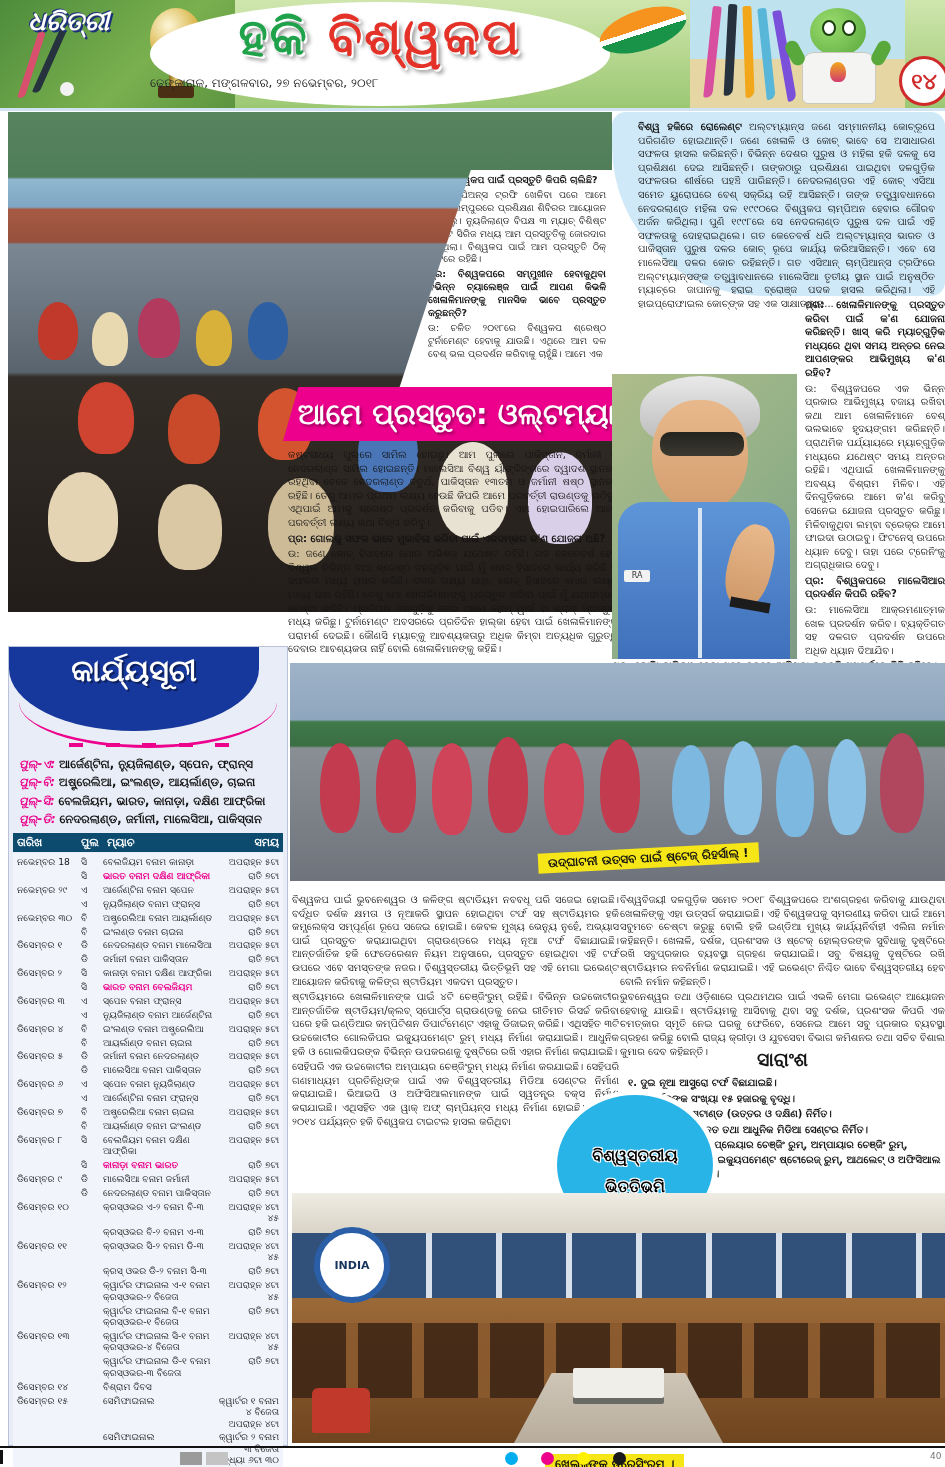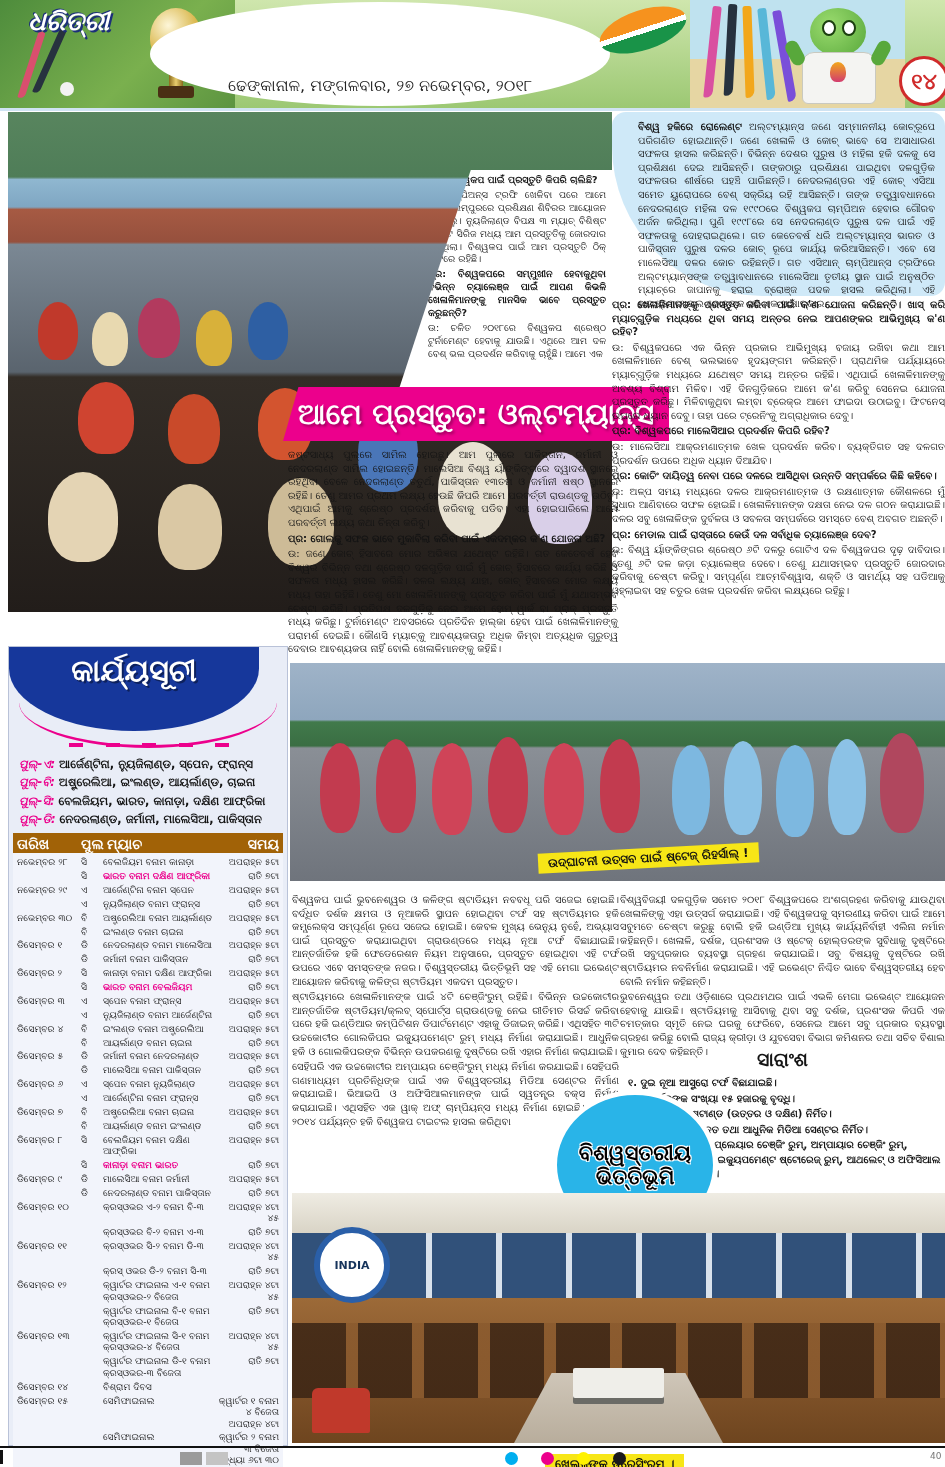--- a/index.html
+++ b/index.html
@@ -13,21 +13,21 @@
          text-shadow:2px 2px 0 #1c2f7a,-1px -1px 0 #1c2f7a;margin-left:20px;}
   .stick-l{width:7px;height:70px;border-radius:4px 4px 10px 2px;}
   .trophy-bowl{left:150px;top:8px;width:52px;height:58px;border-radius:50% 50% 46% 46%;
          background:radial-gradient(circle at 35% 30%,#fdf6d8,#d9b64a 55%,#8a6a1c);}
   .trophy-stem{left:169px;top:64px;width:14px;height:22px;background:linear-gradient(90deg,#8a6a1c,#e8cd6e,#8a6a1c);}
   .trophy-base{left:158px;top:86px;width:36px;height:12px;background:#4a2f14;border-radius:3px;}
   .mast-oval{left:150px;top:2px;width:460px;height:104px;background:#fff;border-radius:230px/52px;}
   .mast-title{left:150px;top:8px;width:460px;text-align:center;font-size:50px;font-weight:900;letter-spacing:2px;}
   .t-green{color:#1fa24a;text-shadow:2px 2px 0 #ffffff,4px 4px 4px rgba(0,0,0,.45);}
   .t-red{color:#e53229;text-shadow:2px 2px 0 #ffffff,4px 4px 4px rgba(0,0,0,.45);}
-  .dateline{left:150px;top:76px;width:460px;text-align:center;font-size:16px;color:#222;}
+  .dateline{left:150px;top:76px;width:460px;text-align:left;font-size:12px;color:#222;}
   .swoosh1{left:598px;top:10px;width:90px;height:40px;border-radius:50%;transform:rotate(-18deg);
            background:linear-gradient(180deg,#f6921e 45%,#ffffff 45% 58%,#199348 58%);}
   .mast-right{left:690px;top:0;width:215px;height:108px;background:linear-gradient(180deg,#bfe2ef 55%,#e6d6a3 55%);overflow:hidden;}
   .stick-r{width:9px;height:92px;border-radius:4px 4px 12px 3px;}
   .mascot-head{left:120px;top:8px;width:56px;height:48px;border-radius:50%;background:radial-gradient(circle at 35% 35%,#9adb6e,#58a83b);}
   .mascot-eye{width:10px;height:12px;border-radius:50%;background:#fff;border:2px solid #1c4010;}
   .mascot-body{left:112px;top:52px;width:72px;height:50px;border-radius:12px 12px 6px 6px;background:#f4f4f2;border:1px solid #c9c9c0;}
   .mascot-badge{left:140px;top:62px;width:16px;height:20px;border-radius:50% 50% 40% 40%;background:linear-gradient(180deg,#f2a71b,#d23c6f);}
   .mascot-arm{width:14px;height:26px;border-radius:8px;background:#58a83b;}
   .page-circle{left:899px;top:56px;width:44px;height:44px;border-radius:50%;background:#fff;border:3px solid #d02b2b;
@@ -88,40 +88,40 @@
   .sched-box{left:8px;top:646px;width:280px;height:800px;background:#e9edf7;border:1px solid #b9c2d8;box-sizing:border-box;}
   .sched-head{left:0;top:0;width:250px;height:84px;background:#16379b;border-radius:0 0 140px 140px/0 0 70px 70px;
      display:flex;align-items:flex-start;justify-content:center;}
   .sched-head span{color:#fff;font-size:30px;font-weight:900;margin-top:6px;text-shadow:2px 2px 0 rgba(0,0,0,.4);}
   .sched-arc{left:10px;top:52px;width:258px;height:46px;border-bottom:3px solid #ec008c;border-radius:0 0 130px 130px/0 0 46px 46px;}
   .sched-ticks{left:60px;top:96px;width:160px;display:flex;justify-content:space-between;}
   .sched-ticks i{width:14px;height:4px;background:#ec008c;}
   .pools{left:10px;top:108px;width:258px;font-size:11.5px;font-weight:bold;line-height:1.6;}
   .pool-label{color:#ec008c;font-style:italic;}
   .sched-cols{left:4px;top:186px;width:270px;display:grid;grid-template-columns:64px 26px 1fr 64px;
-     background:#a16207;color:#fff;font-size:14px;font-weight:bold;padding:3px 4px;box-sizing:border-box;}
+     background:#0c4a6e;color:#fff;font-size:11px;font-weight:bold;padding:3px 4px;box-sizing:border-box;}
   .sched-cols .r{text-align:right;}
   .sched-rows{left:4px;top:206px;width:270px;background:#f2f4fb;padding:2px 0;}
   .srow{display:grid;grid-template-columns:64px 22px 1fr 64px;font-size:9.2px;line-height:1.25;
      padding:1.2px 4px;align-items:start;}
   .srow .c-time{text-align:right;}
   .srow.hl .c-match{color:#ec008c;font-weight:bold;}
   
   .cap-yellow{background:#f7e617;color:#111;font-size:12px;font-weight:bold;padding:3px 10px;}
   .mid-cap{left:538px;top:848px;transform:rotate(-3deg);}
   .bot-cap{left:545px;top:1411px;margin-top:43px;}
   .infra-left{left:292px;top:893px;width:327px;height:318px;}
   .infra-right{left:620px;top:893px;width:325px;height:160px;}
   .summary-head{left:620px;top:1048px;width:325px;text-align:center;font-size:19px;font-weight:bold;}
   .summary-list{left:628px;top:1076px;width:317px;font-size:10px;line-height:1.45;font-weight:bold;}
   .summary-list div{margin-bottom:1px;}
   .blue-circle{left:552px;top:1090px;width:166px;height:150px;border-radius:50%;background:#29b4e8;border:5px solid #ffffff;
      display:flex;flex-direction:column;align-items:center;justify-content:center;box-sizing:border-box;}
-  .blue-circle span{font-size:21px;font-weight:900;color:#000;
-     text-shadow:1px 1px 0 #fff,-1px -1px 0 #fff,1px -1px 0 #fff,-1px 1px 0 #fff;}
+  .blue-circle span{font-size:16px;font-weight:900;color:#000;
+     text-shadow:1px 1px 0 #fff,-1px -1px 0 #fff,1px -1px 0 #fff,-1px 1px 0 #fff;margin-top:12px;}
   
   .foot-rule{left:0;top:1446px;width:945px;height:2px;background:#111;}
   .corner-tick{left:0;top:1450px;width:3px;height:14px;background:#111;}
   .gray-sq{top:1452px;width:22px;height:13px;background:#9b9b9b;}
   .cmyk{top:1452px;width:13px;height:13px;border-radius:50%;}
   .press-num{left:930px;top:1451px;font-size:9px;color:#777;}
 </style>
 </head>
 <body>
 
@@ -132,20 +132,24 @@
       <div class="abs stick-l" style="left:28px;top:30px;background:#d94f6e;transform:rotate(18deg);"></div>
       <div class="abs stick-l" style="left:46px;top:26px;background:#27323f;transform:rotate(24deg);"></div>
       <div class="abs" style="left:60px;top:82px;width:14px;height:14px;border-radius:50%;background:#f2f2f2;"></div>
       <div class="abs brand">ଧରିତ୍ରୀ</div>
       <div class="abs trophy-bowl"></div>
       <div class="abs trophy-stem"></div>
       <div class="abs trophy-base"></div>
     </div>
     <div class="abs mast-oval"></div>
     <div class="abs swoosh1"></div>
+    <div class="abs mast-title">
+      <span class="t-green">ହକି</span>
+      <span class="t-red">ବିଶ୍ୱକପ</span>
+    </div>
     <div class="abs dateline">ଢେଙ୍କାନାଳ, ମଙ୍ଗଳବାର, ୨୭ ନଭେମ୍ବର, ୨୦୧୮</div>
     <div class="abs mast-right scene">
       <div class="abs stick-r" style="left:18px;top:6px;background:#d94fa0;transform:rotate(6deg);"></div>
       <div class="abs stick-r" style="left:36px;top:4px;background:#27323f;transform:rotate(3deg);"></div>
       <div class="abs stick-r" style="left:54px;top:6px;background:#f2a71b;transform:rotate(-2deg);"></div>
       <div class="abs stick-r" style="left:72px;top:8px;background:#58b7d8;transform:rotate(-6deg);"></div>
       <div class="abs stick-r" style="left:90px;top:10px;background:#7a4fd9;transform:rotate(-10deg);"></div>
       <div class="abs mascot-head">
         <div class="abs mascot-eye" style="left:12px;top:12px;"></div>
         <div class="abs mascot-eye" style="left:32px;top:12px;"></div>
@@ -201,20 +205,30 @@
 
   <div class="abs intro-bubble">
     <div class="body-txt">
       <p>
         <span class="q">ବିଶ୍ୱ ହକିରେ ରୋଲେଣ୍ଟ</span><span> ଅଲ୍ଟମ୍ୟାନ୍ସ ଜଣେ ସମ୍ମାନନୀୟ କୋଚ୍‌ରୂପେ ପରିଗଣିତ ହୋଇଥାନ୍ତି। ଜଣେ ଖେଳାଳି ଓ କୋଚ୍ ଭାବେ ସେ ଅସାଧାରଣ ସଫଳତା ହାସଲ କରିଛନ୍ତି। ବିଭିନ୍ନ ଦେଶର ପୁରୁଷ ଓ ମହିଳା ହକି ଦଳକୁ ସେ ପ୍ରଶିକ୍ଷଣ ଦେଇ ଆସିଛନ୍ତି। ତାଙ୍କଠାରୁ ପ୍ରଶିକ୍ଷଣ ପାଇଥିବା ଦଳଗୁଡ଼ିକ ସଫଳତାର ଶୀର୍ଷରେ ପହଞ୍ଚି ପାରିଛନ୍ତି। ନେଦରଲାଣ୍ଡର ଏହି କୋଚ୍ ଏସିଆ ସମେତ ୟୁରୋପରେ ବେଶ୍ ସକ୍ରିୟ ରହି ଆସିଛନ୍ତି। ତାଙ୍କ ତତ୍ତ୍ୱାବଧାନରେ ନେଦରଲାଣ୍ଡ ମହିଳା ଦଳ ୧୯୯୦ରେ ବିଶ୍ୱକପ ଚାମ୍ପିଅନ ହେବାର ଗୌରବ ଅର୍ଜନ କରିଥିଲା। ପୁଣି ୧୯୯୮ରେ ସେ ନେଦରଲାଣ୍ଡ ପୁରୁଷ ଦଳ ପାଇଁ ଏହି ସଫଳତାକୁ ଦୋହରାଇଥିଲେ। ଗତ କେତେବର୍ଷ ଧରି ଅଲ୍ଟମ୍ୟାନ୍ସ ଭାରତ ଓ ପାକିସ୍ତାନ ପୁରୁଷ ଦଳର କୋଚ୍ ରୂପେ କାର୍ଯ୍ୟ କରିଆସିଛନ୍ତି। ଏବେ ସେ ମାଲେସିଆ ଦଳର କୋଚ ରହିଛନ୍ତି। ଗତ ଏସିଆନ୍ ଚାମ୍ପିଆନ୍ସ ଟ୍ରଫିରେ ଅଲ୍ଟମ୍ୟାନ୍ସଙ୍କ ତତ୍ତ୍ୱାବଧାନରେ ମାଲେସିଆ ତୃତୀୟ ସ୍ଥାନ ପାଇଁ ଅନୁଷ୍ଠିତ ମ୍ୟାଚ୍‌ରେ ଜାପାନକୁ ହରାଇ ବ୍ରୋଞ୍ଜ ପଦକ ହାସଲ କରିଥିଲା। ଏହି ହାଇପ୍ରୋଫାଇଲ କୋଚ୍‌ଙ୍କ ସହ ଏକ ସାକ୍ଷାତ୍‌କାର...</span>
       </p>
     </div>
   </div>
 
   <div class="abs right-col">
+    <div class="oltmans scene">
+      <div class="ol-hair"></div>
+      <div class="ol-face"></div>
+      <div class="ol-shades"></div>
+      <div class="ol-jacket"></div>
+      <div class="ol-zip"></div>
+      <div class="ol-hand"></div>
+      <div class="ol-watch"></div>
+      <div class="ol-patch">RA</div>
+    </div>
     <div class="body-txt">
       <p class="q">ପ୍ର: ଖେଳାଳିମାନଙ୍କୁ ପ୍ରସ୍ତୁତ କରିବା ପାଇଁ କ'ଣ ଯୋଜନା କରିଛନ୍ତି। ଖାସ୍ କରି ମ୍ୟାଚ୍‌ଗୁଡ଼ିକ ମଧ୍ୟରେ ଥିବା ସମୟ ଅନ୍ତର ନେଇ ଆପଣଙ୍କର ଆଭିମୁଖ୍ୟ କ'ଣ ରହିବ?</p>
       <p>ଉ: ବିଶ୍ୱକପରେ ଏକ ଭିନ୍ନ ପ୍ରକାର ଆଭିମୁଖ୍ୟ ବଜାୟ ରଖିବା କଥା ଆମ ଖେଳାଳିମାନେ ବେଶ୍ ଭଲଭାବେ ହୃଦୟଙ୍ଗମ କରିଛନ୍ତି। ପ୍ରାଥମିକ ପର୍ଯ୍ୟାୟରେ ମ୍ୟାଚ୍‌ଗୁଡ଼ିକ ମଧ୍ୟରେ ଯଥେଷ୍ଟ ସମୟ ଅନ୍ତର ରହିଛି। ଏଥିପାଇଁ ଖେଳାଳିମାନଙ୍କୁ ଅବଶ୍ୟ ବିଶ୍ରାମ ମିଳିବ। ଏହି ଦିନଗୁଡ଼ିକରେ ଆମେ କ'ଣ କରିବୁ ସେନେଇ ଯୋଜନା ପ୍ରସ୍ତୁତ କରିଛୁ। ମିଳିବାକୁଥିବା ଲମ୍ବା ବ୍ରେକ୍‌ର ଆମେ ଫାଇଦା ଉଠାଇବୁ। ଫିଟନେସ୍ ଉପରେ ଧ୍ୟାନ ଦେବୁ। ତାହା ପରେ ଟ୍ରେନିଂକୁ ଅଗ୍ରାଧିକାର ଦେବୁ।</p>
       <p class="q">ପ୍ର: ବିଶ୍ୱକପରେ ମାଲେସିଆର ପ୍ରଦର୍ଶନ କିପରି ରହିବ?</p>
       <p>ଉ: ମାଲେସିଆ ଆକ୍ରମଣାତ୍ମକ ଖେଳ ପ୍ରଦର୍ଶନ କରିବ। ବ୍ୟକ୍ତିଗତ ସହ ଦଳଗତ ପ୍ରଦର୍ଶନ ଉପରେ ଅଧିକ ଧ୍ୟାନ ଦିଆଯିବ।</p>
       <p class="q">ପ୍ର: କୋଚିଂ ଦାୟିତ୍ୱ ନେବା ପରେ ଦଳରେ ଆସିଥିବା ଉନ୍ନତି ସମ୍ପର୍କରେ କିଛି କହିବେ।</p>
       <p>ଉ: ଅଳ୍ପ ସମୟ ମଧ୍ୟରେ ଦଳର ଆକ୍ରମଣାତ୍ମକ ଓ ରକ୍ଷଣାତ୍ମକ କୌଶଳରେ ମୁଁ ସୁଧାର ଆଣିବାରେ ସଫଳ ହୋଇଛି। ଖେଳାଳିମାନଙ୍କ ଦକ୍ଷତା ନେଇ ଦଳ ଗଠନ କରାଯାଇଛି। ଦଳର ସବୁ ଖେଳାଳିଙ୍କ ଦୁର୍ବଳତା ଓ ସବଳତା ସମ୍ପର୍କରେ ସମସ୍ତେ ବେଶ୍ ଅବଗତ ଅଛନ୍ତି।</p>
       <p class="q">ପ୍ର: ମେଡାଲ ପାଇଁ ରାସ୍ତାରେ କେଉଁ ଦଳ ସର୍ବାଧିକ ଚ୍ୟାଲେଞ୍ଜ ଦେବ?</p>
       <p>ଉ: ବିଶ୍ୱ ର୍ୟାଙ୍କିଙ୍ଗର ଶ୍ରେଷ୍ଠ ୬ଟି ଦଳରୁ ଗୋଟିଏ ଦଳ ବିଶ୍ୱକପର ଦୃଢ଼ ଦାବିଦାର। ତେଣୁ ୬ଟି ଦଳ କଡ଼ା ଚ୍ୟାଲେଞ୍ଜ ଦେବେ। ତେଣୁ ଯଥାସମ୍ଭବ ପ୍ରସ୍ତୁତି ଜୋରଦାର କରିବାକୁ ଚେଷ୍ଟା କରିବୁ। ସମ୍ପୂର୍ଣ୍ଣ ଆତ୍ମବିଶ୍ୱାସ, ଶକ୍ତି ଓ ସାମର୍ଥ୍ୟ ସହ ପଡିଆକୁ ଓହ୍ଲାଇବା ସହ ଚତୁର ଖେଳ ପ୍ରଦର୍ଶନ କରିବା ଲକ୍ଷ୍ୟରେ ରହିଛୁ।</p>
     </div>
@@ -239,21 +253,21 @@
         <div><span class="pool-label">ପୁଲ୍-ଡି: </span><span>ନେଦରଲାଣ୍ଡ, ଜର୍ମାନୀ, ମାଲେସିଆ, ପାକିସ୍ତାନ</span></div>
       </div>
     <div class="abs sched-cols">
       <span>ତାରିଖ</span>
       <span>ପୁଲ</span>
       <span>ମ୍ୟାଚ</span>
       <span class="r">ସମୟ</span>
     </div>
     <div class="abs sched-rows" id="schedule-rows">
         <div class="srow">
-          <span class="c-date">ନଭେମ୍ବର ୨୮</span>
+          <span class="c-date">ନଭେମ୍ବର 18</span>
           <span class="c-pool">ସି</span>
           <span class="c-match">ବେଲଜିୟମ ବନାମ କାନାଡ଼ା</span>
           <span class="c-time">ଅପରାହ୍ନ ୫ଟା</span>
         </div>
         <div class="srow hl">
           <span class="c-date"></span>
           <span class="c-pool">ସି</span>
           <span class="c-match">ଭାରତ ବନାମ ଦକ୍ଷିଣ ଆଫ୍ରିକା</span>
           <span class="c-time">ରାତି ୭ଟା</span>
         </div>

